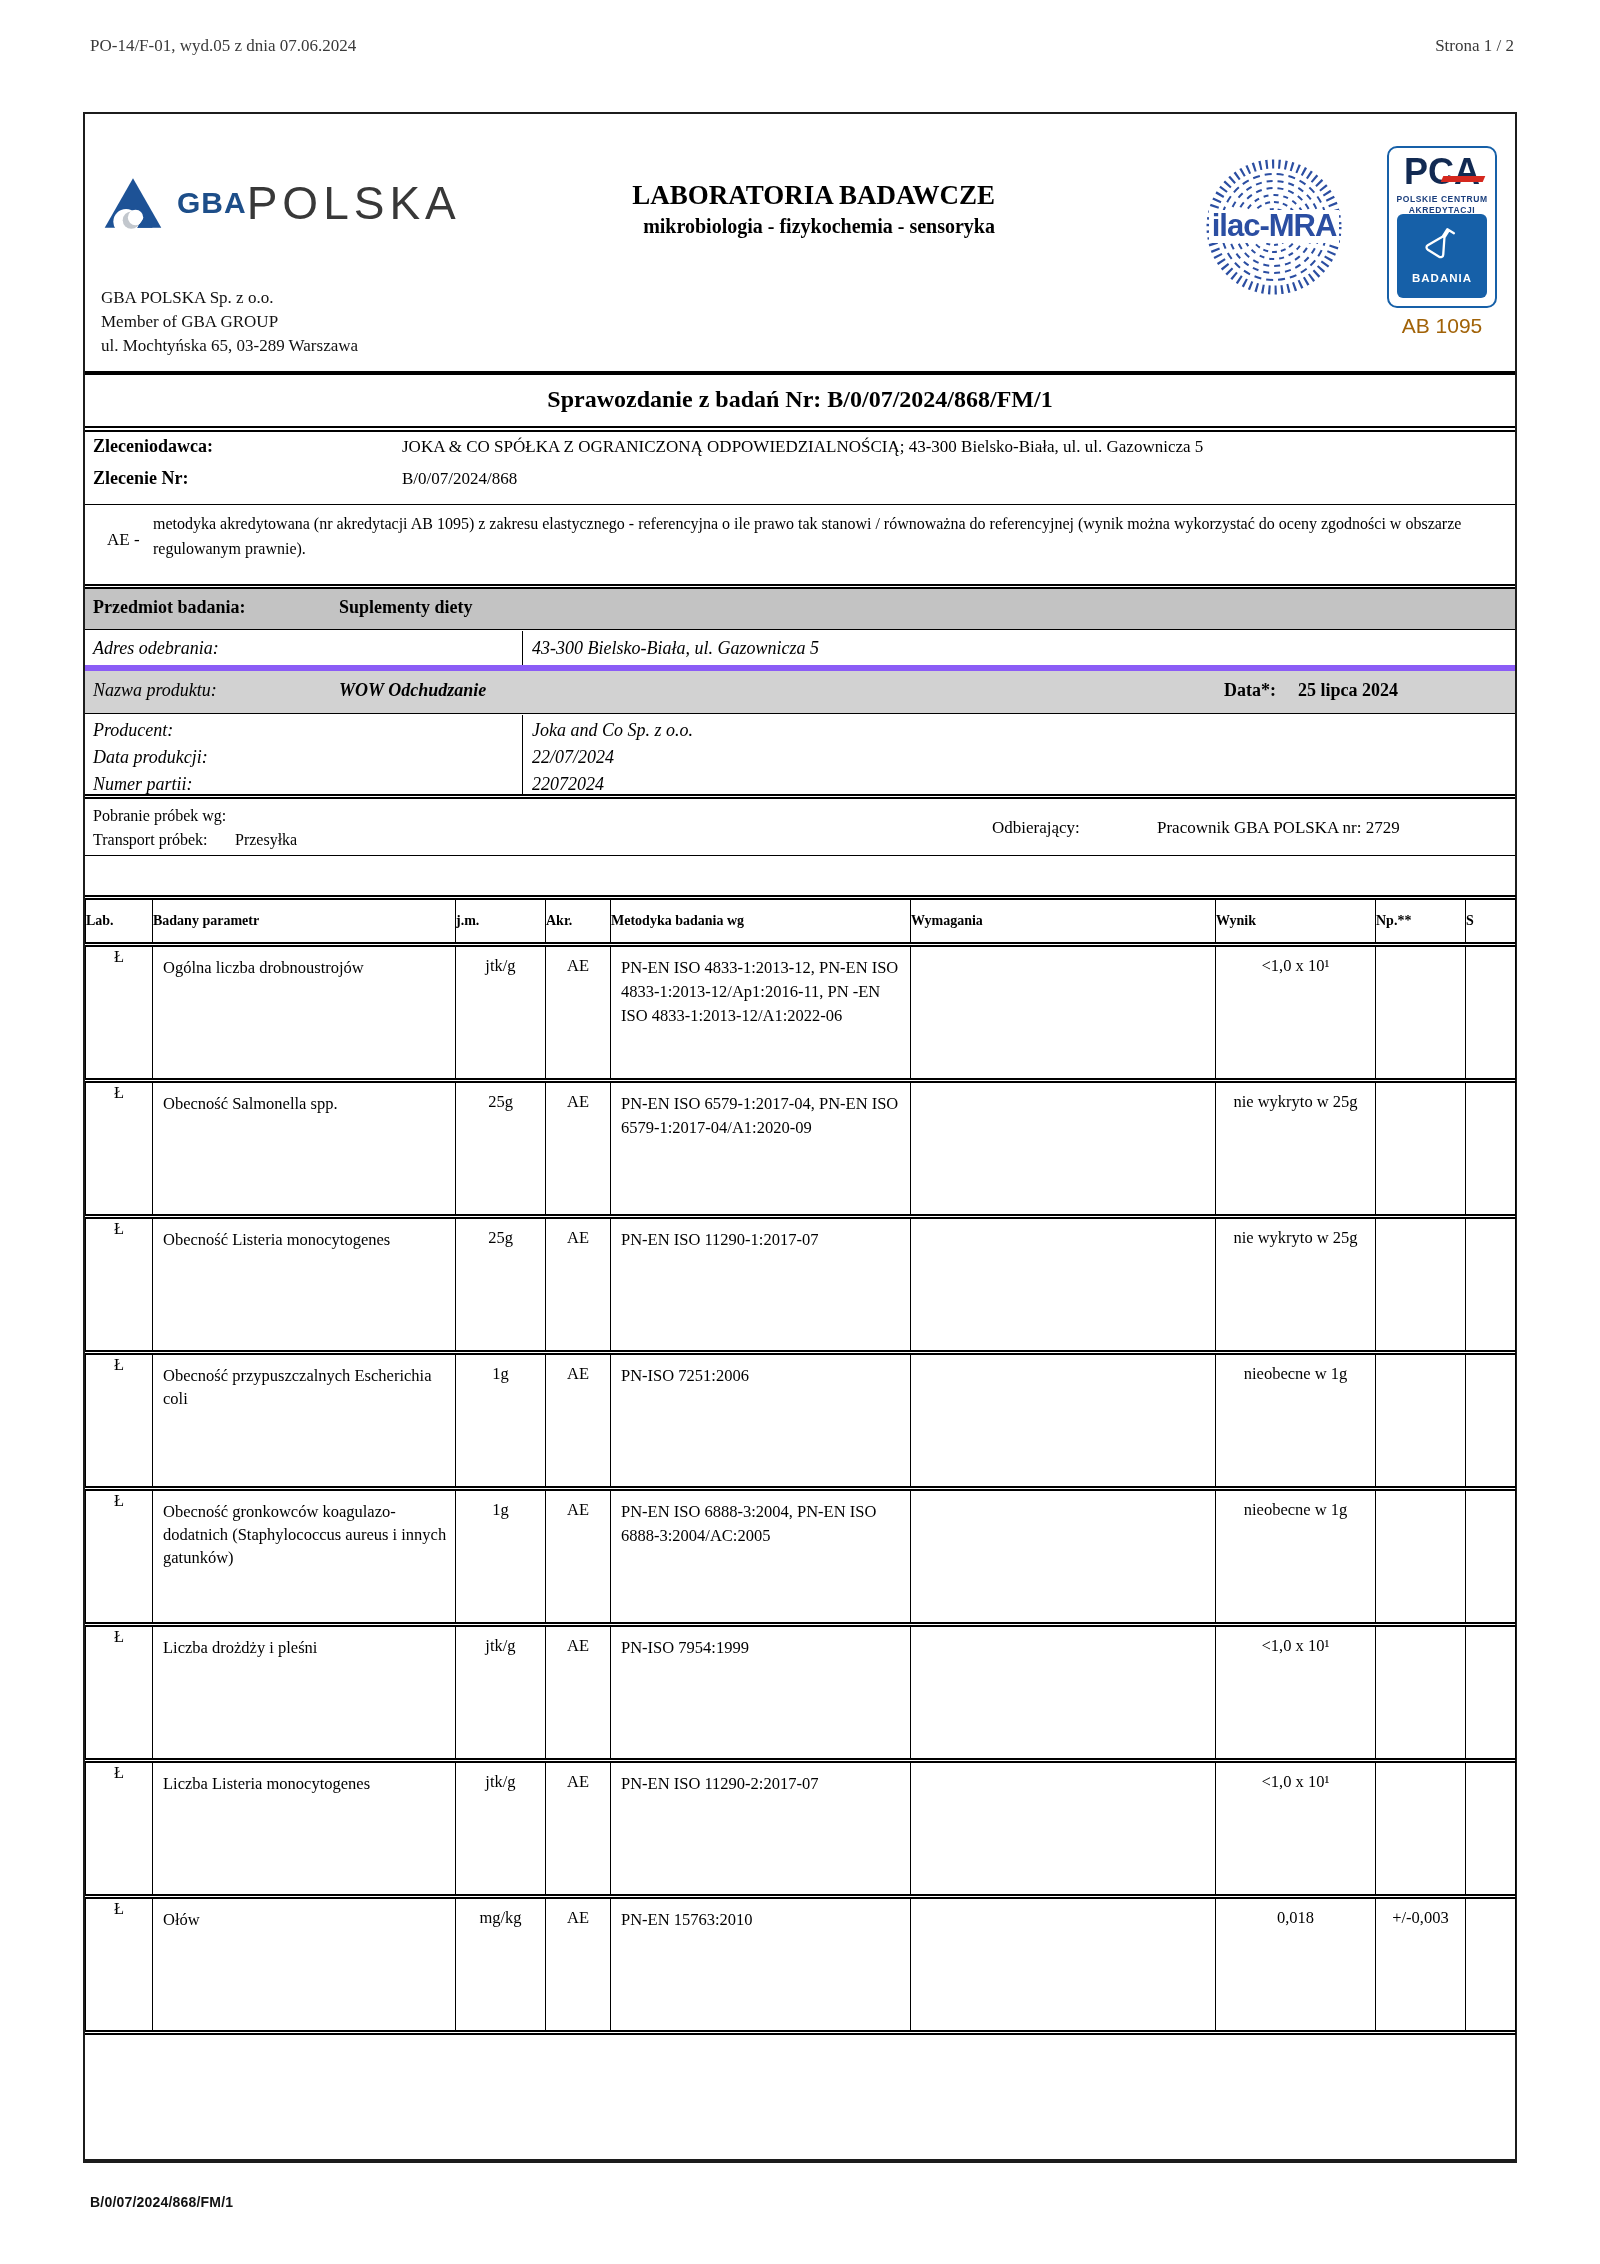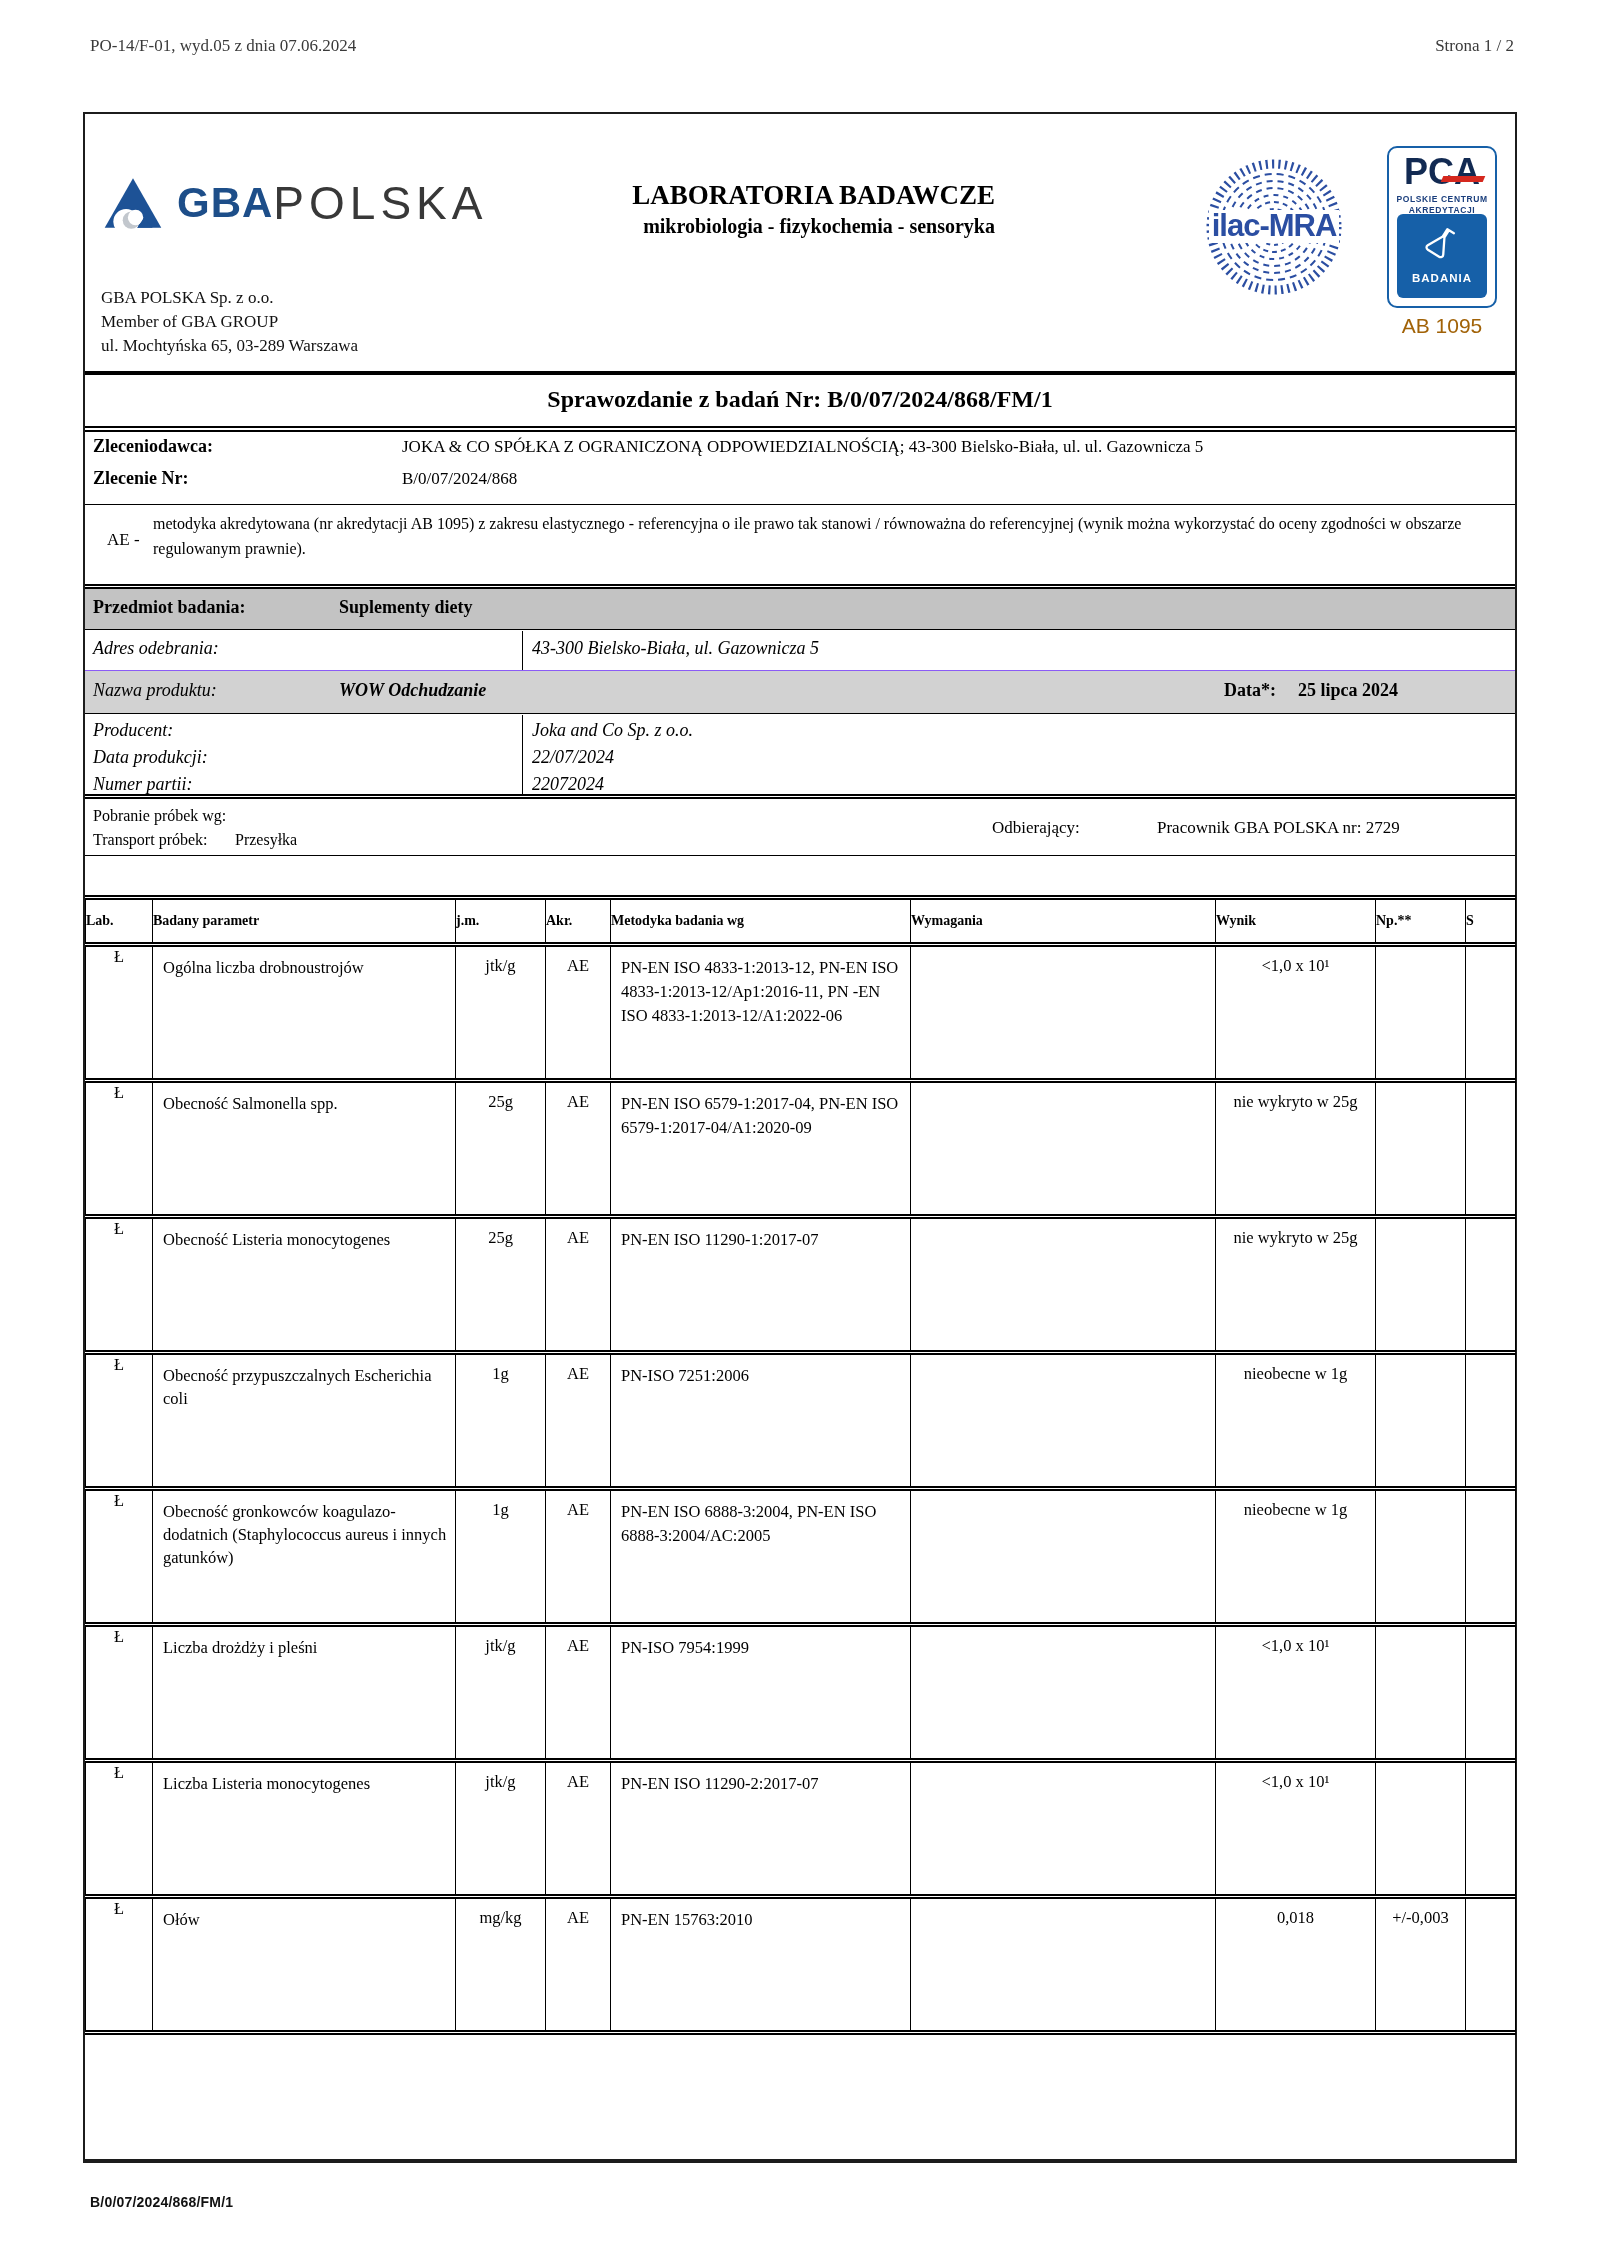--- a/index.html
+++ b/index.html
@@ -16,21 +16,21 @@
   .page {
     position:absolute; left:83px; top:112px; width:1434px; height:2051px;
     border:2px solid #1c1c1c; border-bottom-width:4px; box-sizing:border-box;
     background:#fff;
   }
 
   
   .hdr { position:absolute; top:0; left:0; width:100%; height:261px; border-bottom:4px solid #000; box-sizing:border-box; }
   .logo { position:absolute; left:18px; top:62px; display:flex; align-items:center; }
   .logo svg { display:block; }
-  .logo-gba { font-family:"Liberation Sans", sans-serif; font-weight:bold; font-size:42px; color:#1d4e89; margin-left:14px; letter-spacing:1px; }
+  .logo-gba { font-family:"Liberation Sans", sans-serif; font-weight:bold; font-size:30px; color:#1d4e89; margin-left:14px; letter-spacing:1px; }
   .logo-polska { font-family:"Liberation Sans", sans-serif; font-weight:normal; font-size:46px; color:#383838; letter-spacing:5px; }
   .company { position:absolute; left:16px; top:172px; font-size:17px; line-height:1.4; color:#111; }
   .labtitle { position:absolute; left:350px; top:66px; width:560px; text-align:right; }
   .labtitle .t1 { font-size:27px; font-weight:bold; }
   .labtitle .t2 { font-size:20px; font-weight:bold; margin-top:4px; }
   .ilac { position:absolute; left:1118px; top:42px; width:142px; height:142px; }
   .pca-badge {
     position:absolute; left:1302px; top:32px; width:110px; height:162px;
     border:2px solid #1660a8; border-radius:10px; background:#fff; box-sizing:border-box; text-align:center;
   }
@@ -55,21 +55,21 @@
   .row-zlec1v { top:323px; left:317px; }
   .row-zlec2 { top:354px; left:8px; }
   .row-zlec2v { top:355px; left:317px; }
   .line-thin-1 { position:absolute; top:390px; left:0; width:100%; border-top:1px solid #000; }
 
   .ae-abbr { top:416px; left:22px; font-size:17px; }
   .ae-text { top:398px; left:68px; width:1345px; font-size:16px; line-height:1.55; }
   .dbl-ae { position:absolute; top:470px; left:0; width:100%; border-top:5px double #000; }
 
   .row-przedmiot { position:absolute; top:475px; left:0; width:100%; height:41px; background:#c3c3c3; border-bottom:1px solid #000; box-sizing:border-box; }
-  .row-adres { position:absolute; top:517px; left:0; width:100%; height:40px; background:#fff; border-bottom:1px solid #8b5cf6; box-sizing:border-box; }
+  .row-adres { position:absolute; top:517px; left:0; width:100%; height:40px; background:#fff; border-bottom:6px solid #8b5cf6; box-sizing:border-box; }
   .row-nazwa { position:absolute; top:557px; left:0; width:100%; height:43px; background:#d2d2d2; border-bottom:1px solid #000; box-sizing:border-box; }
   .blk-producent { position:absolute; top:601px; left:0; width:100%; height:84px; background:#fff; border-bottom:5px double #000; box-sizing:border-box; }
   .vdiv { position:absolute; left:437px; top:0; bottom:0; border-left:1.5px solid #000; }
   .blk-pobranie { position:absolute; top:690px; left:0; width:100%; height:52px; border-bottom:1px solid #000; box-sizing:border-box; }
   .row-numer { position:absolute; top:743px; left:0; width:100%; height:38px; }
   .f16 { font-size:16px; }
   .f17 { font-size:17px; }
 
   
   .results { position:absolute; top:781px; left:0; width:1430px; border-collapse:collapse; table-layout:fixed; }

